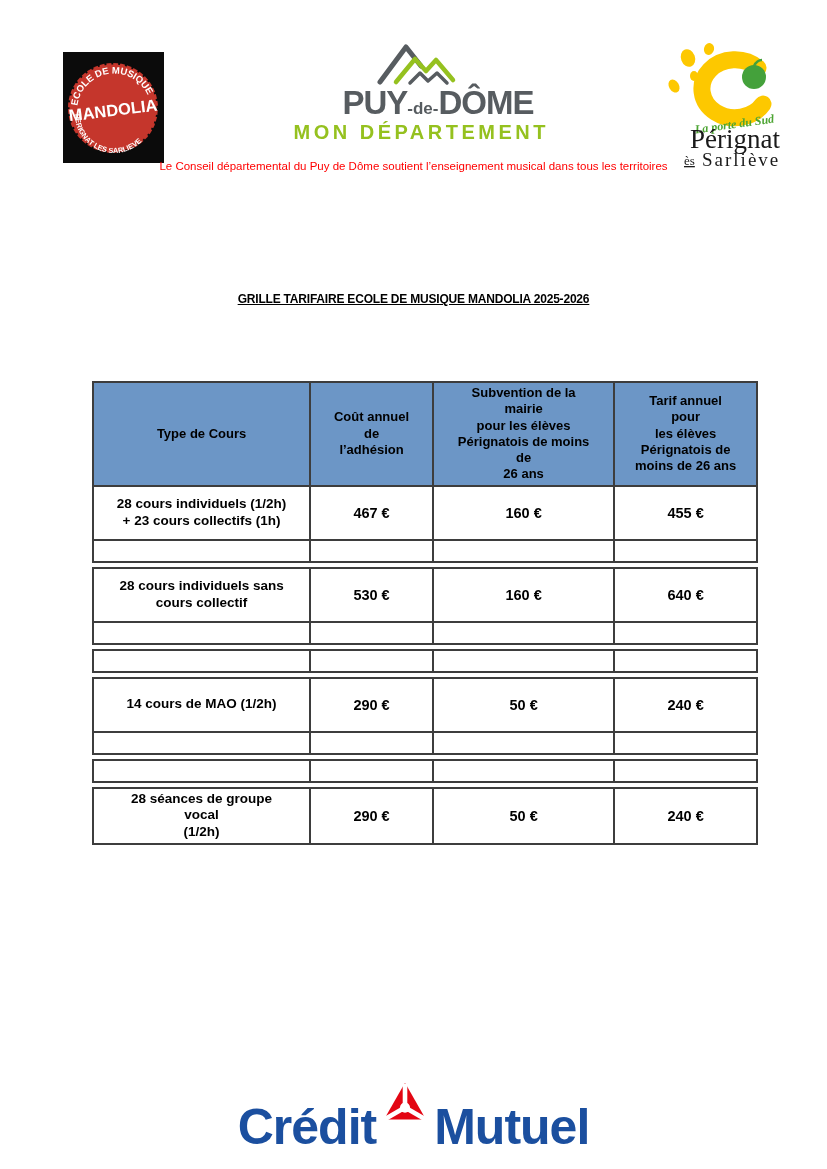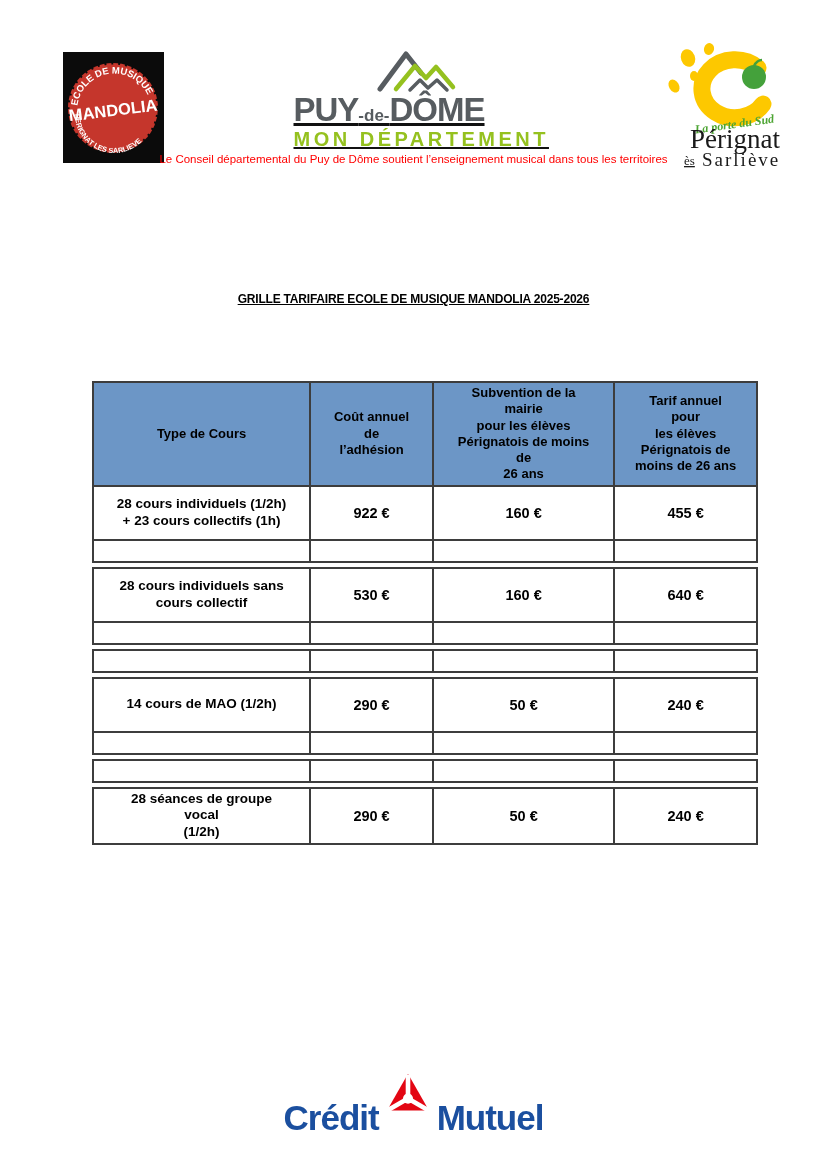--- a/index.html
+++ b/index.html
@@ -8,35 +8,35 @@
     width: 827px; height: 1169px;
     position: relative;
     font-family: "Liberation Sans", sans-serif;
     color: #111;
     overflow: hidden;
   }
 
   
   .logo-mandolia { position: absolute; left: 63px; top: 52px; width: 101px; height: 111px; }
   .logo-pdd {
-    position: absolute; left: 50%; top: 49px; transform: translateX(-50%);
-    width: 240px; text-align: left; text-decoration: underline;
+    position: absolute; left: 50%; top: 42px; transform: translateX(-50%);
+    width: 240px; text-align: right;
   }
   .pdd-mountain { display: block; margin: 0 auto; }
   .pdd-wordmark {
     font-weight: bold; color: #575c60; font-size: 33px; letter-spacing: -1px;
     line-height: 1; white-space: nowrap;
   }
   .pdd-wordmark .de { font-size: 17px; letter-spacing: 0; }
   .pdd-sub {
     margin-top: 2px; font-weight: bold; color: #95c11f;
     font-size: 20px; letter-spacing: 3.5px; white-space: nowrap;
   }
   .pdd-caption {
-    position: absolute; left: 0; top: 153px; width: 100%;
+    position: absolute; left: 0; top: 160px; width: 100%;
     text-align: center; color: #ff0000; font-size: 11.5px;
   }
   .logo-perignat { position: absolute; left: 660px; top: 42px; width: 150px; height: 128px; }
 
   
   .page-title {
     position: absolute; top: 292px; left: 0; width: 100%;
     text-align: center; font-weight: bold; font-size: 12px;
     text-decoration: underline; letter-spacing: -0.2px; color: #000;
   }
@@ -61,21 +61,21 @@
   .row-data .course { font-weight: bold; font-size: 13.5px; white-space: pre-line; line-height: 1.25; }
   .row-data .course .note { font-size: 10.5px; font-weight: bold; white-space: normal; }
   .row-data .price { font-weight: bold; font-size: 14.5px; }
   .row-empty td { height: 22px; }
 
   
   .footer-cm {
     position: absolute; top: 1050px; left: 0; width: 100%;
     display: flex; align-items: center; justify-content: center; gap: 6px;
   }
-  .cm-word { color: #1b4f9f; font-weight: bold; font-size: 35px; letter-spacing: -1px; margin-top: 48px; }
+  .cm-word { color: #1b4f9f; font-weight: bold; font-size: 50px; letter-spacing: -1px; margin-top: 48px; }
   .cm-symbol { display: block; }
 </style>
 </head>
 <body>
 
 <div>
 
   <div class="logo-mandolia">
     <svg width="101" height="111" viewBox="0 0 101 111">
       <rect x="0" y="0" width="101" height="111" fill="#0b0b0b"></rect>
@@ -145,21 +145,21 @@
 Pérignatois de moins de
 26 ans</th>
       <th>Tarif annuel pour
 les élèves
 Pérignatois de
 moins de 26 ans</th>
     </tr>
     <tr class="row-data">
       <td class="course">28 cours individuels (1/2h)
 + 23 cours collectifs (1h)</td>
-      <td class="price">922 €</td>
+      <td class="price">467 €</td>
       <td class="price">160 €</td>
       <td class="price">455 €</td>
     </tr>
     <tr class="row-empty">
       <td></td>
           <td></td>
       <td></td>
           <td></td>
     </tr>
   </tbody>

